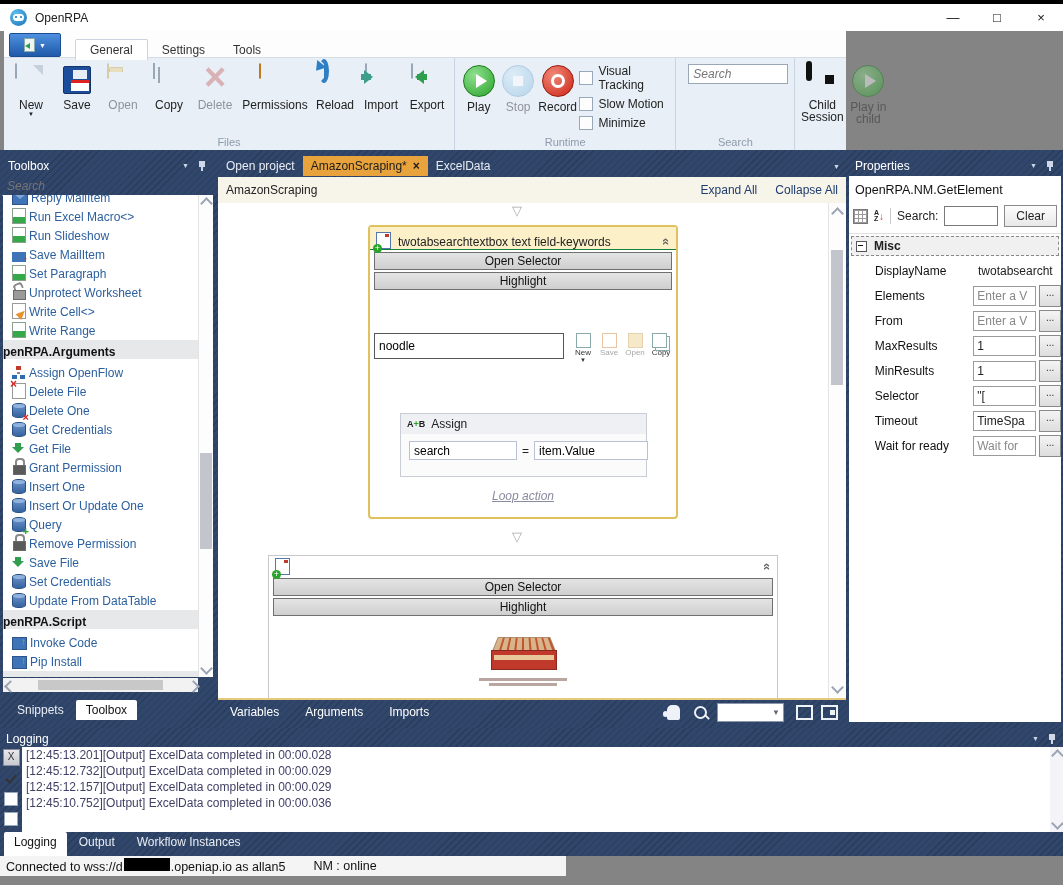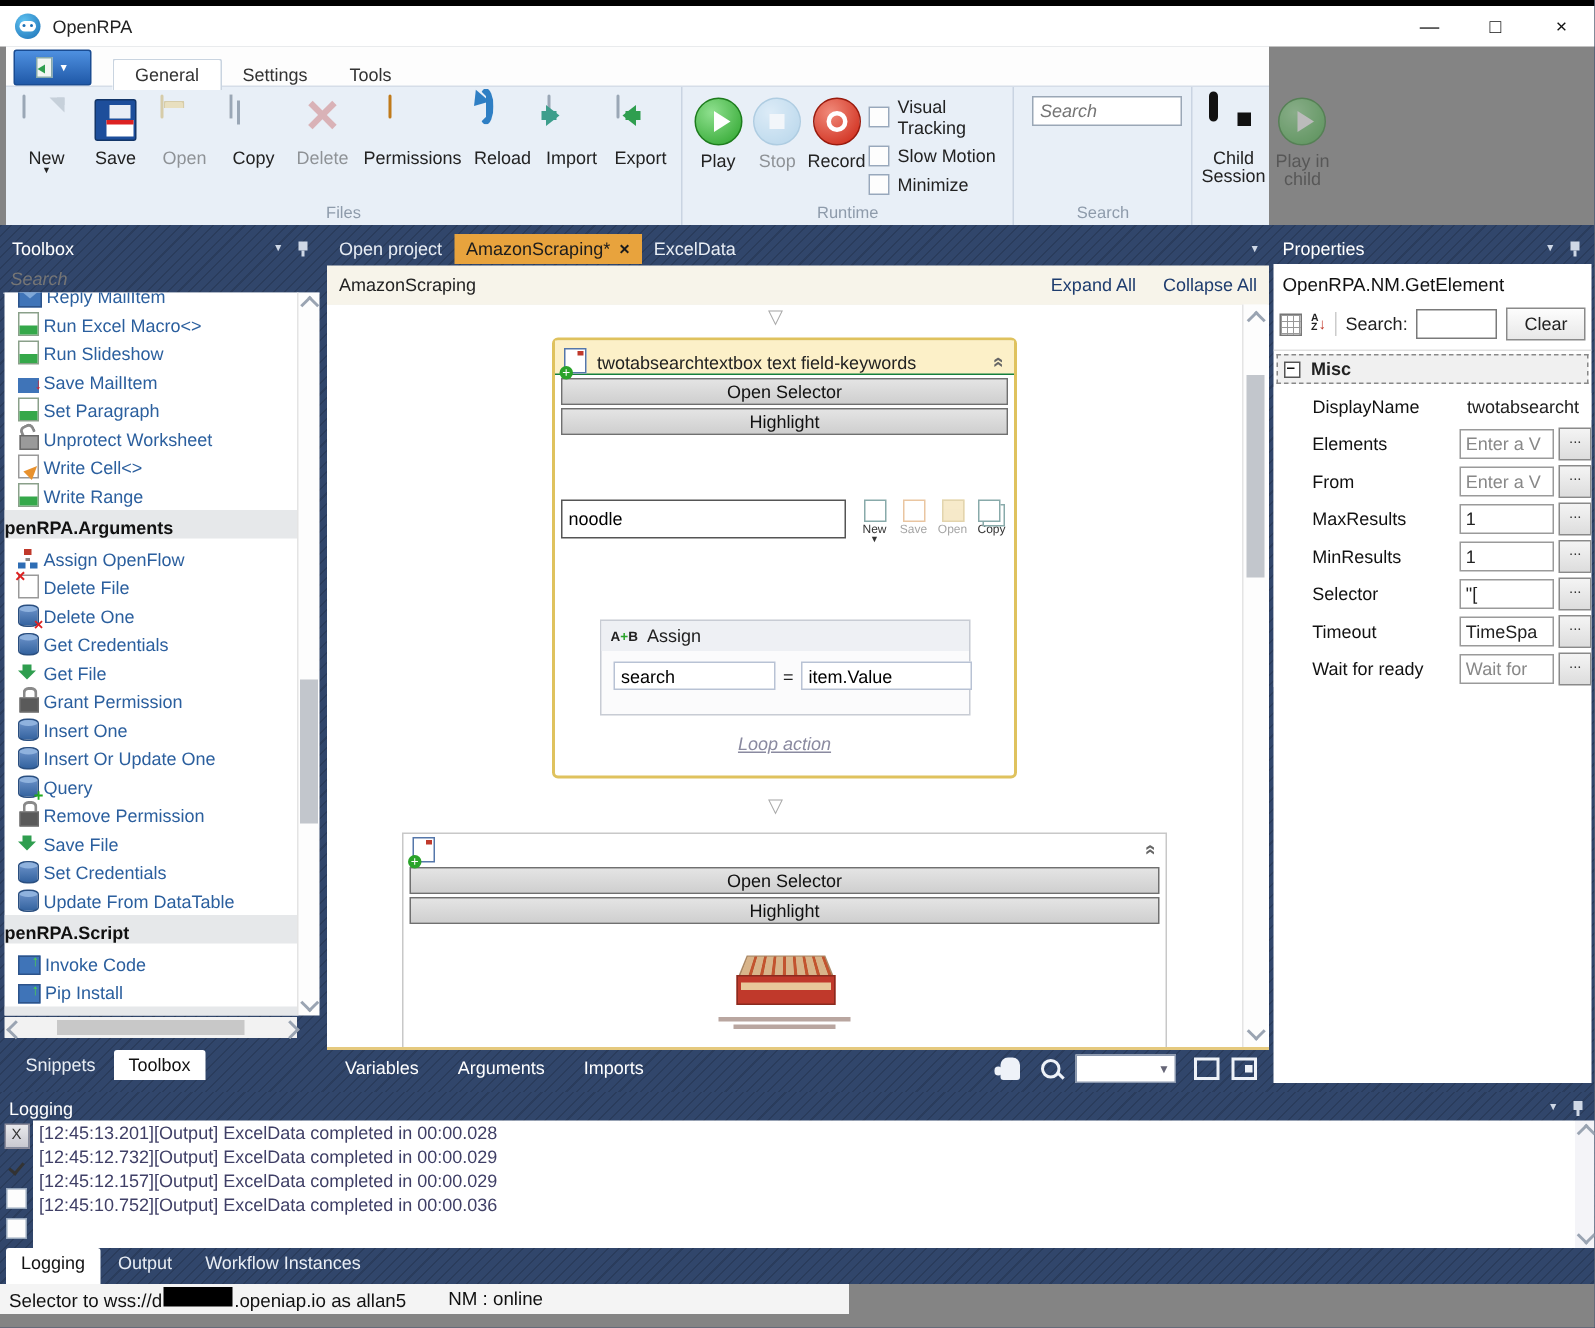--- a/index.html
+++ b/index.html
@@ -710,17 +710,17 @@
   <div class="logtabs">
 
   <span class="btab active">Logging</span>
       <span class="btab">Output</span>
       <span class="btab">Workflow Instances</span>
     </div>
 </div>
 
 <div class="abs" id="status">
   <div class="statusleft">
-    <span style="margin-left:6px"><span>Selector to wss://d</span><span class="redact"></span><span>.openiap.io as allan5</span></span>
+    <span style="margin-left:6px"><span>Connected to wss://d</span><span class="redact"></span><span>.openiap.io as allan5</span></span>
     <span style="margin-left:28px">NM : online</span>
   </div>
 </div>
 <div class="abs" id="bottomgray"></div>
 
 </body></html>

